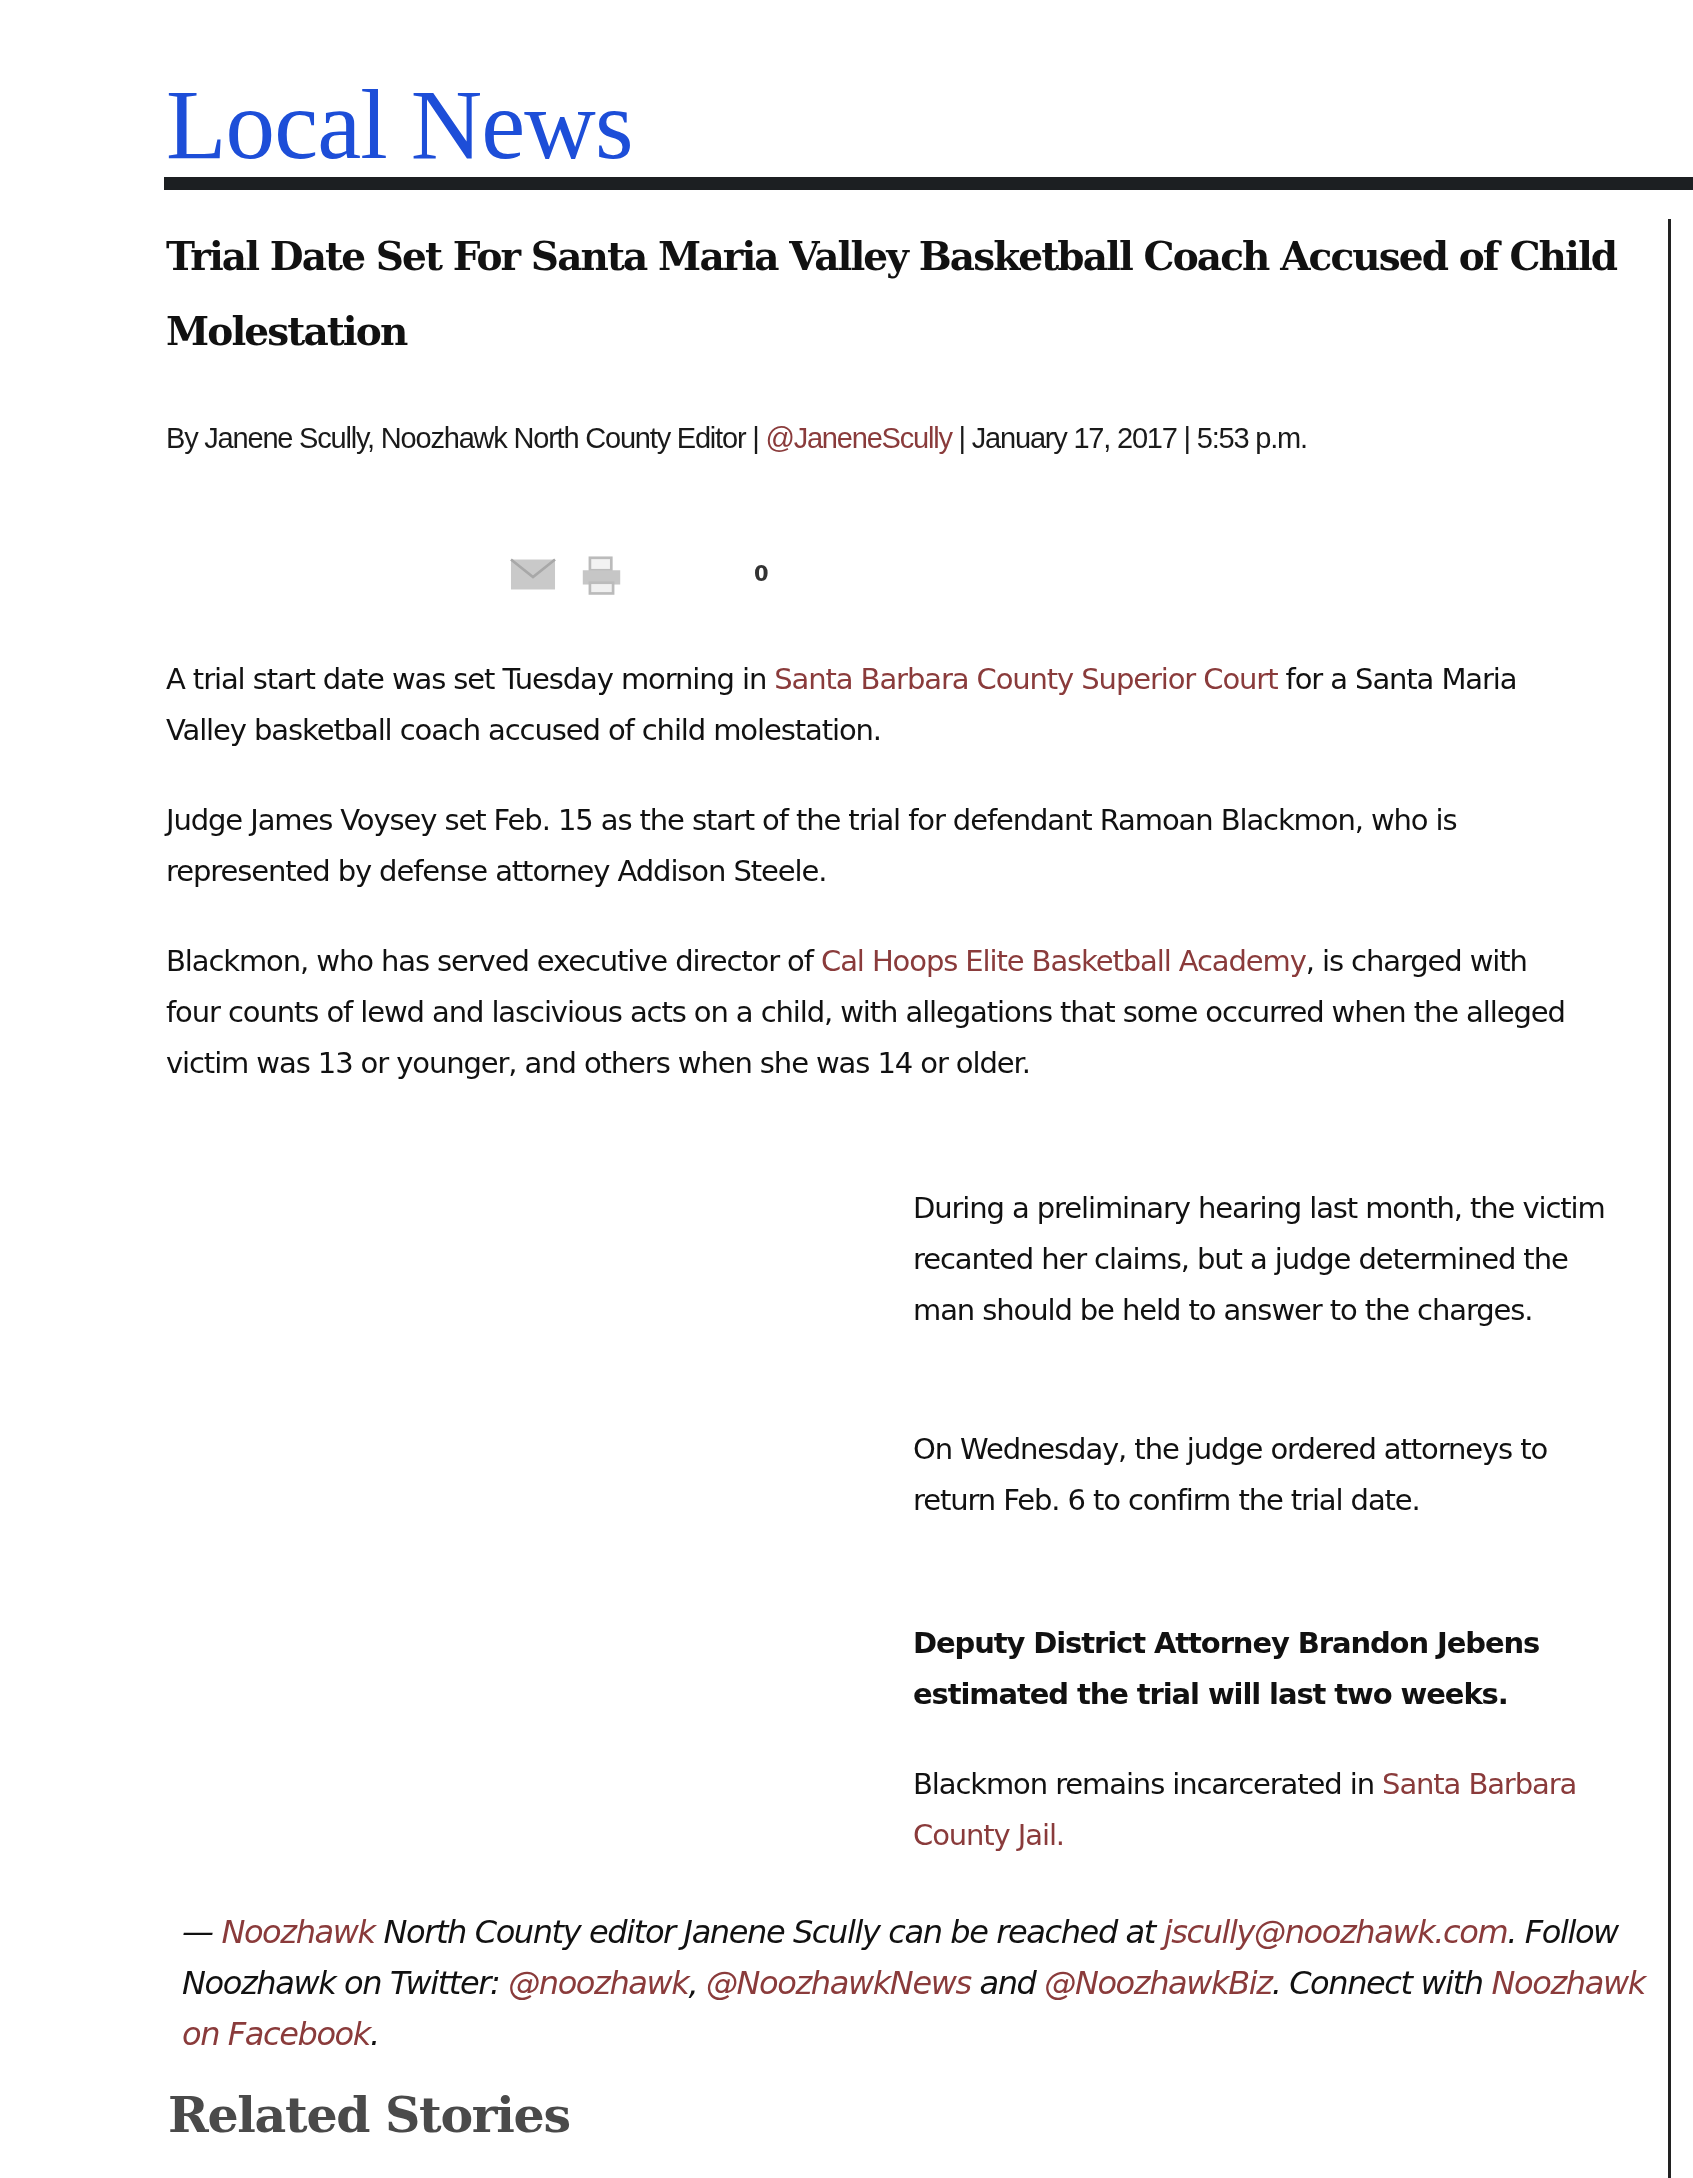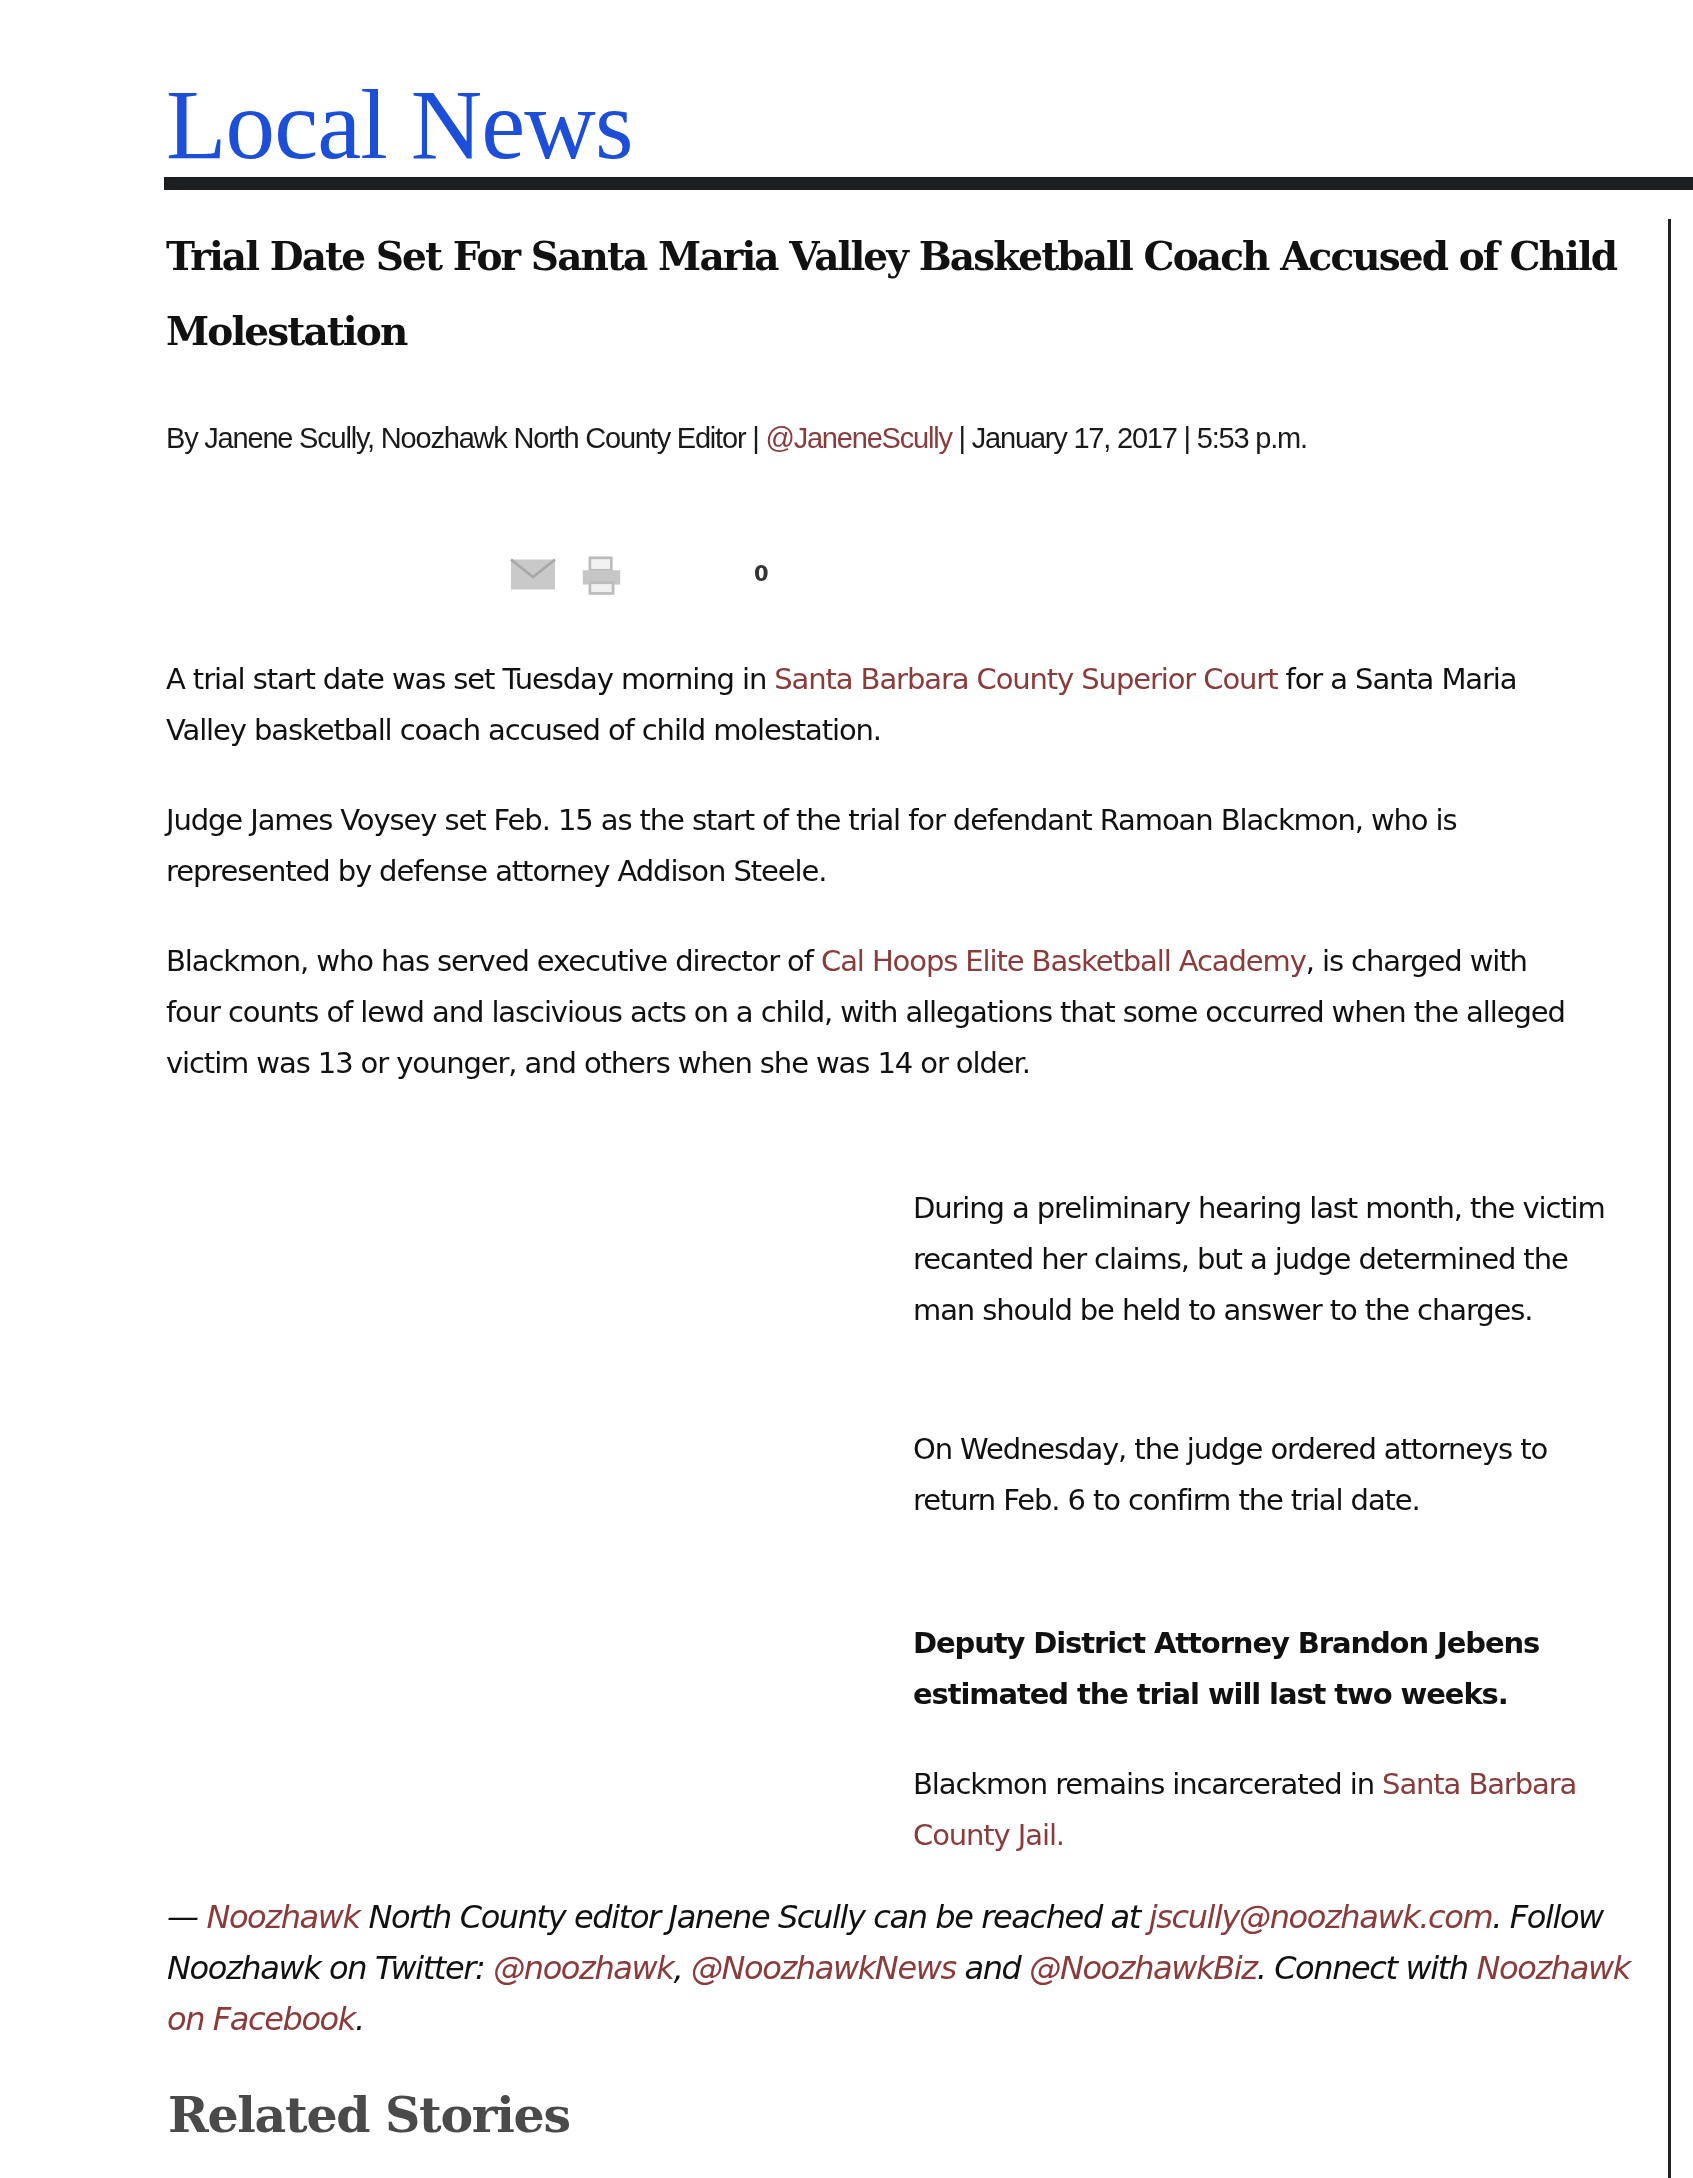--- a/index.html
+++ b/index.html
@@ -15,21 +15,21 @@
   .share-icon { width:46px; height:37px; display:inline-block; }
   #share-count { margin-left:132px; font-family:"DejaVu Sans", sans-serif; font-size:21px; color:#333; font-weight:bold; }
   .p { font-family:"DejaVu Sans", sans-serif; font-size:29px; line-height:51px; color:#111; letter-spacing:-1.1px; margin:0; }
   #p1 { left:166px; top:654px; width:1412px; }
   #p2 { left:166px; top:795px; width:1412px; }
   #p3 { left:166px; top:936px; width:1420px; }
   #p4 { left:913px; top:1183px; width:723px; }
   #p5 { left:913px; top:1424px; width:723px; }
   #p6 { left:913px; top:1618px; width:723px;font-weight:bold; }
   #p7 { left:913px; top:1759px; width:723px; }
-  #signoff { left:166px; top:1891px; width:1491px; font-family:"DejaVu Sans", sans-serif; font-style:italic; font-size:32px; line-height:51px; color:#111; letter-spacing:-1.4px; margin:1px; }
+  #signoff { left:166px; top:1891px; width:1491px; font-family:"DejaVu Sans", sans-serif; font-style:italic; font-size:32px; line-height:51px; color:#111; letter-spacing:-1.4px; margin:16px; }
   #related { left:168px; top:2089px; font-family:"DejaVu Serif", serif; font-weight:bold; font-size:49px; line-height:53px; color:#4a4a4a; letter-spacing:-1.3px; }
 </style>
 </head>
 <body>
 
 <div id="section-title" class="abs">Local News</div>
 <div id="top-rule" class="abs"></div>
 <div id="right-rule" class="abs"></div>
 
 <h1 id="headline" class="abs" style="margin:0;font-weight:bold;">Trial Date Set For Santa Maria Valley Basketball Coach Accused of Child Molestation</h1>

